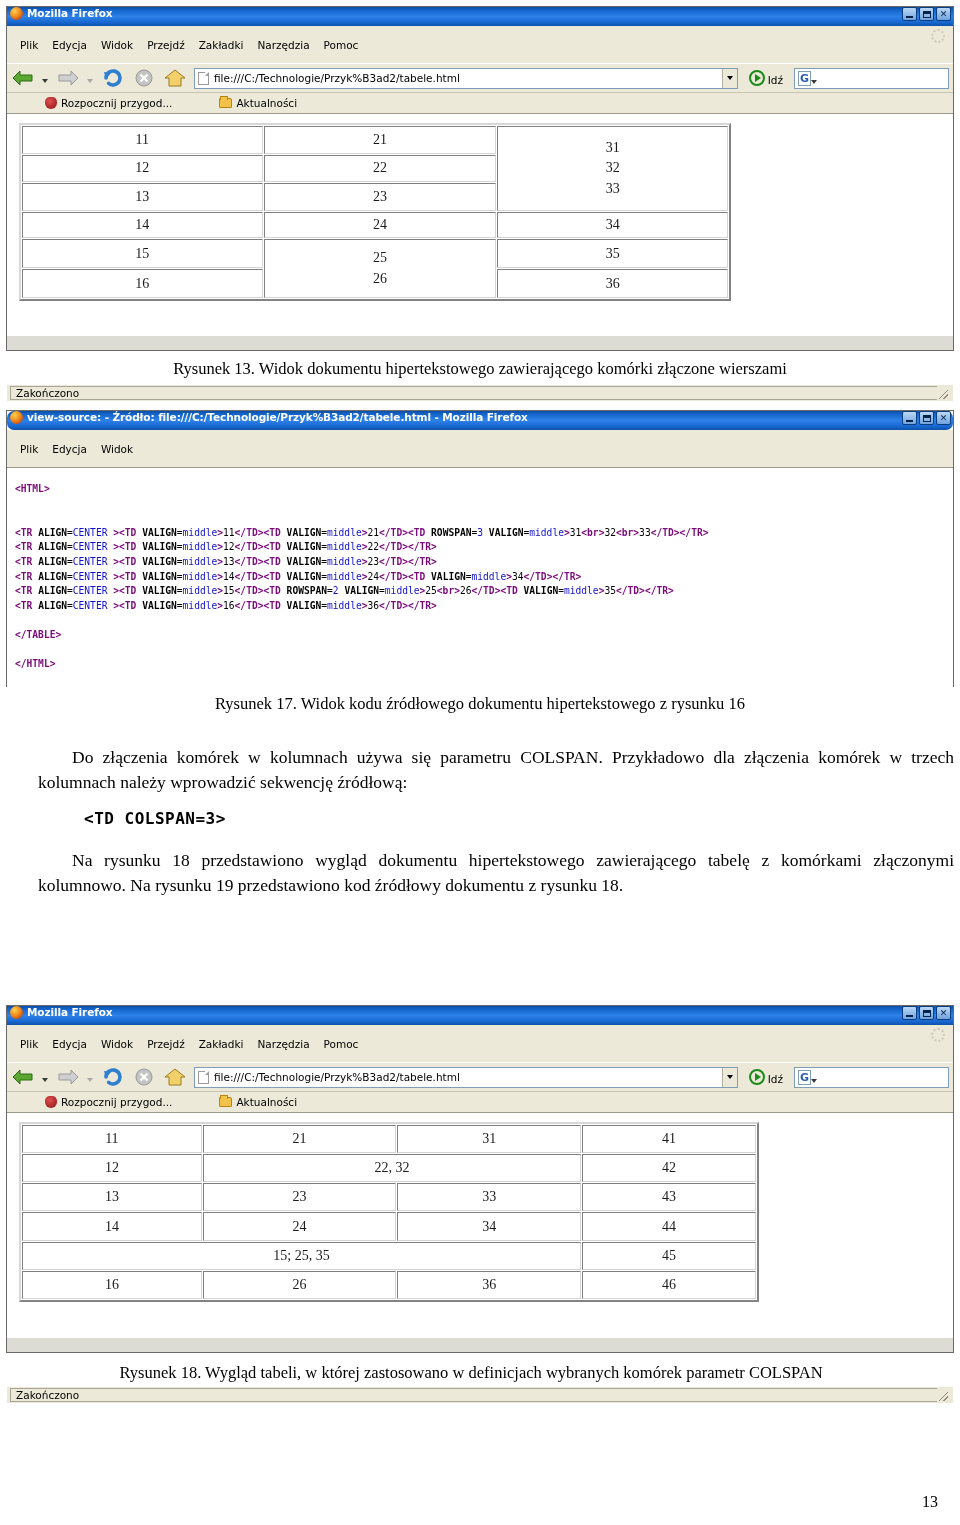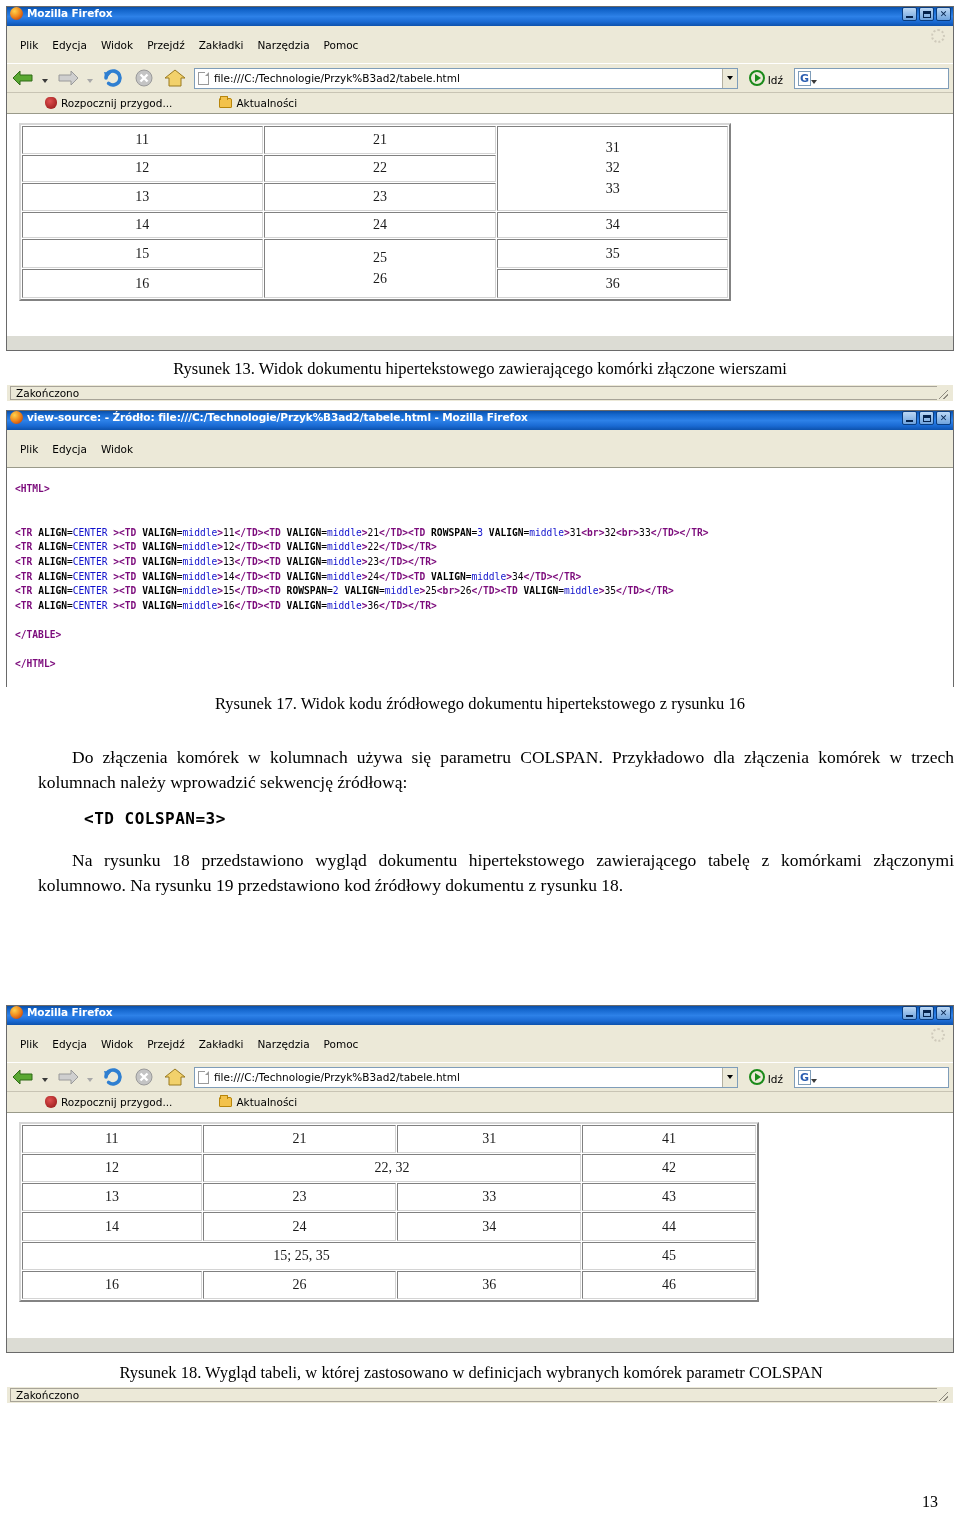--- a/index.html
+++ b/index.html
@@ -160,20 +160,21 @@
     border:1px inset #d4d4d4;
     text-align:center;
     vertical-align:middle;
     background:#ffffff;
     padding:1px 4px;
   }
 
   
   .src-title {
     background:linear-gradient(to bottom,#0a4fa8 0%,#1466cc 18%,#2d81e8 50%,#1a6ad3 78%,#0d52ad 100%);
+    border-radius:7px;
   }
   .srcbody {
     background:#ffffff;
     font-family:"DejaVu Sans Mono", monospace;
     font-size:9.6px;
     line-height:14.6px;
     color:#000000;
     padding:14px 0 10px 8px;
     white-space:nowrap;
     overflow:hidden;

